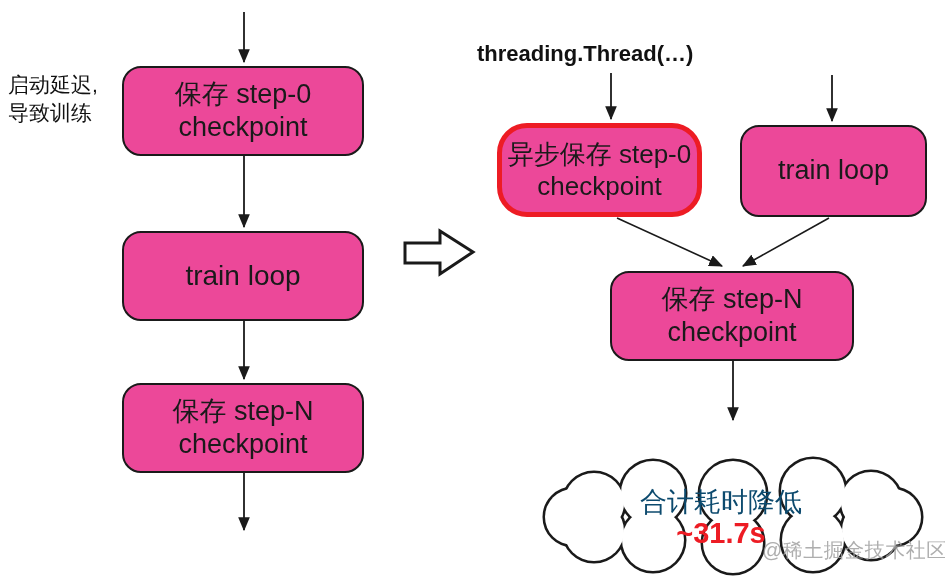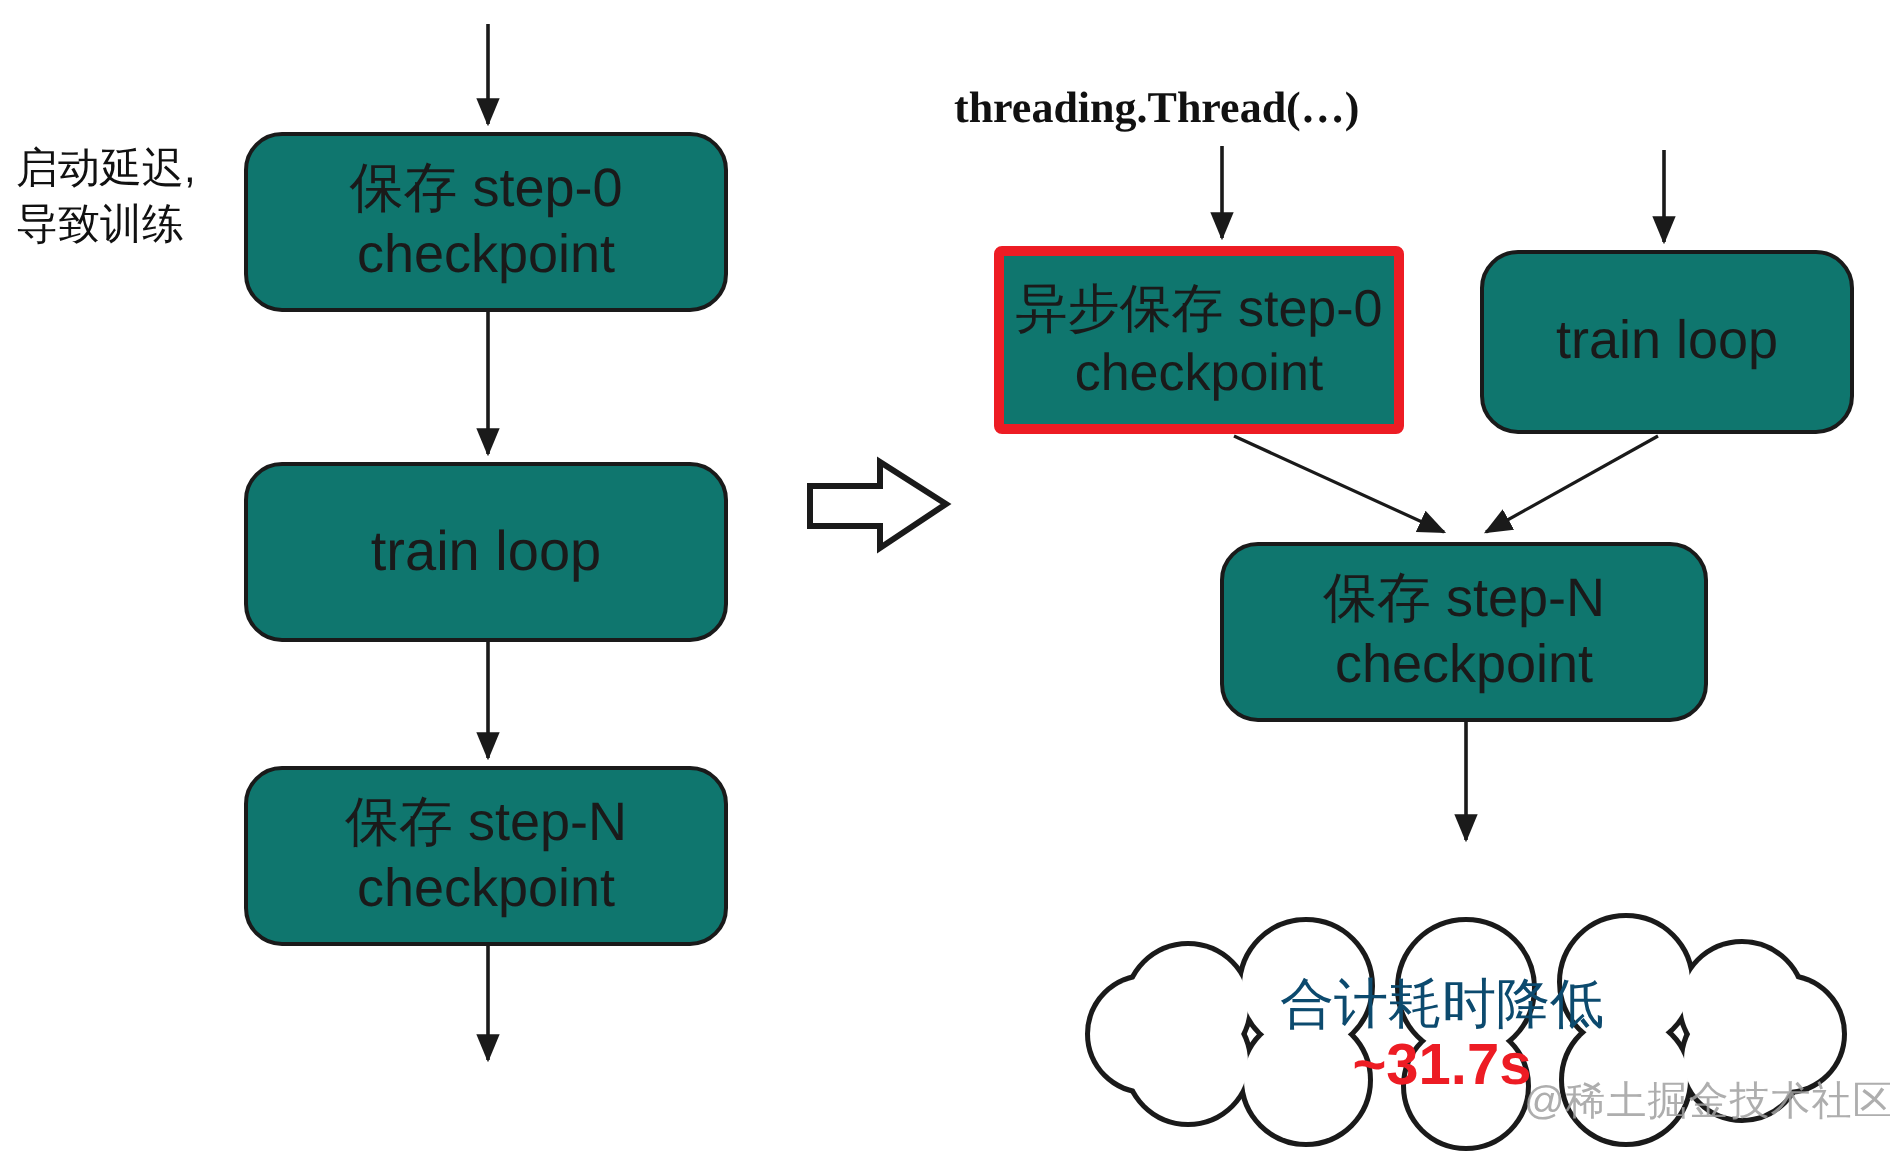--- a/index.html
+++ b/index.html
@@ -3,43 +3,43 @@
 <meta charset="utf-8">
 <style>
   html,body{margin:0;padding:0;background:#ffffff;}
   body{font-family:"Liberation Sans","DejaVu Sans",sans-serif;}
   .canvas{
     position:relative;width:945px;height:577px;background:#ffffff;
     overflow:hidden;color:#151515;
   }
   .arrows-layer{position:absolute;left:0;top:0;width:945px;height:577px;}
   .box{
-    position:absolute;box-sizing:border-box;background:#0f766e;
+    position:absolute;box-sizing:border-box;background:#ec4899;
     border:2.6px solid #1a1a1a;border-radius:19px;
     display:flex;flex-direction:column;justify-content:center;align-items:center;
     text-align:center;line-height:1.24;color:#1a1a1a;
   }
   .box .line{display:block;}
   #box-l-step0{left:122px;top:66px;width:242px;height:90px;font-size:27px;}
   #box-l-train{left:122px;top:231px;width:242px;height:90px;font-size:28px;}
   #box-l-stepn{left:122px;top:383px;width:242px;height:90px;font-size:27px;}
   #box-r-async{
     left:497px;top:123px;width:205px;height:94px;font-size:26px;
-    border:5px solid var(--highlight-red,#ed1c24);border-radius:4px;
+    border:5px solid var(--highlight-red,#ed1c24);border-radius:30px;
   }
   #box-r-train{left:740px;top:125px;width:187px;height:92px;font-size:27px;}
   #box-r-stepn{left:610px;top:271px;width:244px;height:90px;font-size:27px;}
   .note{
     position:absolute;left:8px;top:71px;width:110px;
     font-size:21px;line-height:1.32;font-weight:500;color:#111;
   }
   .note span{display:block;}
   .thread-label{
     position:absolute;left:477px;top:41px;
-    font-family:Liberation Serif, serif;
+    font-family:Liberation Sans, sans-serif;
     font-weight:700;font-size:22px;color:#111;white-space:nowrap;
   }
   .cloud-text-1{
     position:absolute;left:571px;top:484px;width:300px;text-align:center;
     font-size:27px;color:#0c4a6e;
   }
   .cloud-text-2{
     position:absolute;left:571px;top:517px;width:300px;text-align:center;
     font-size:29px;font-weight:700;color:var(--highlight-red,#ed1c24);
   }

